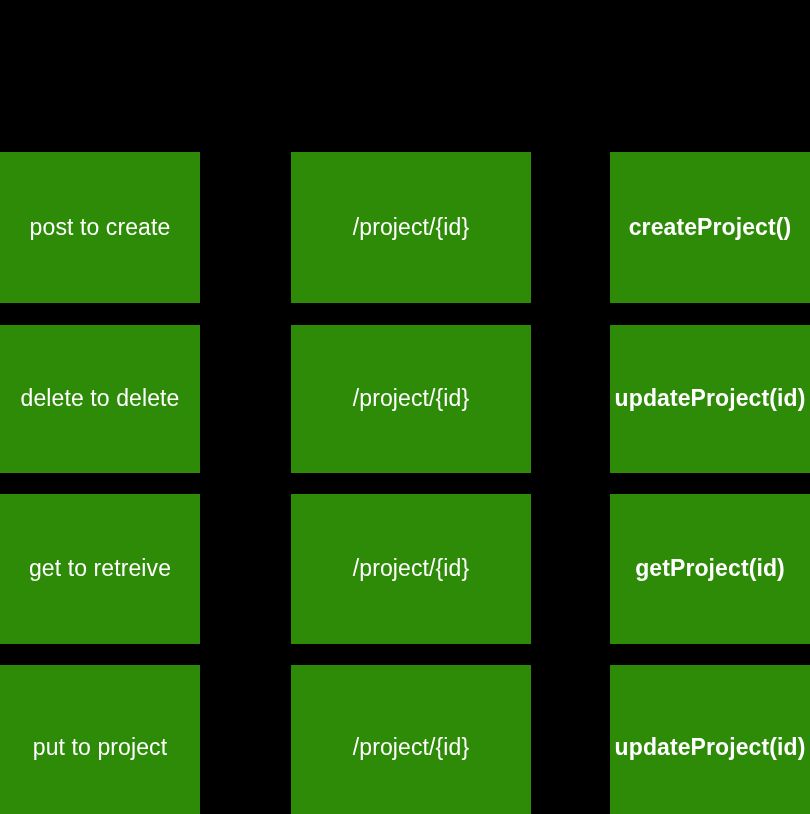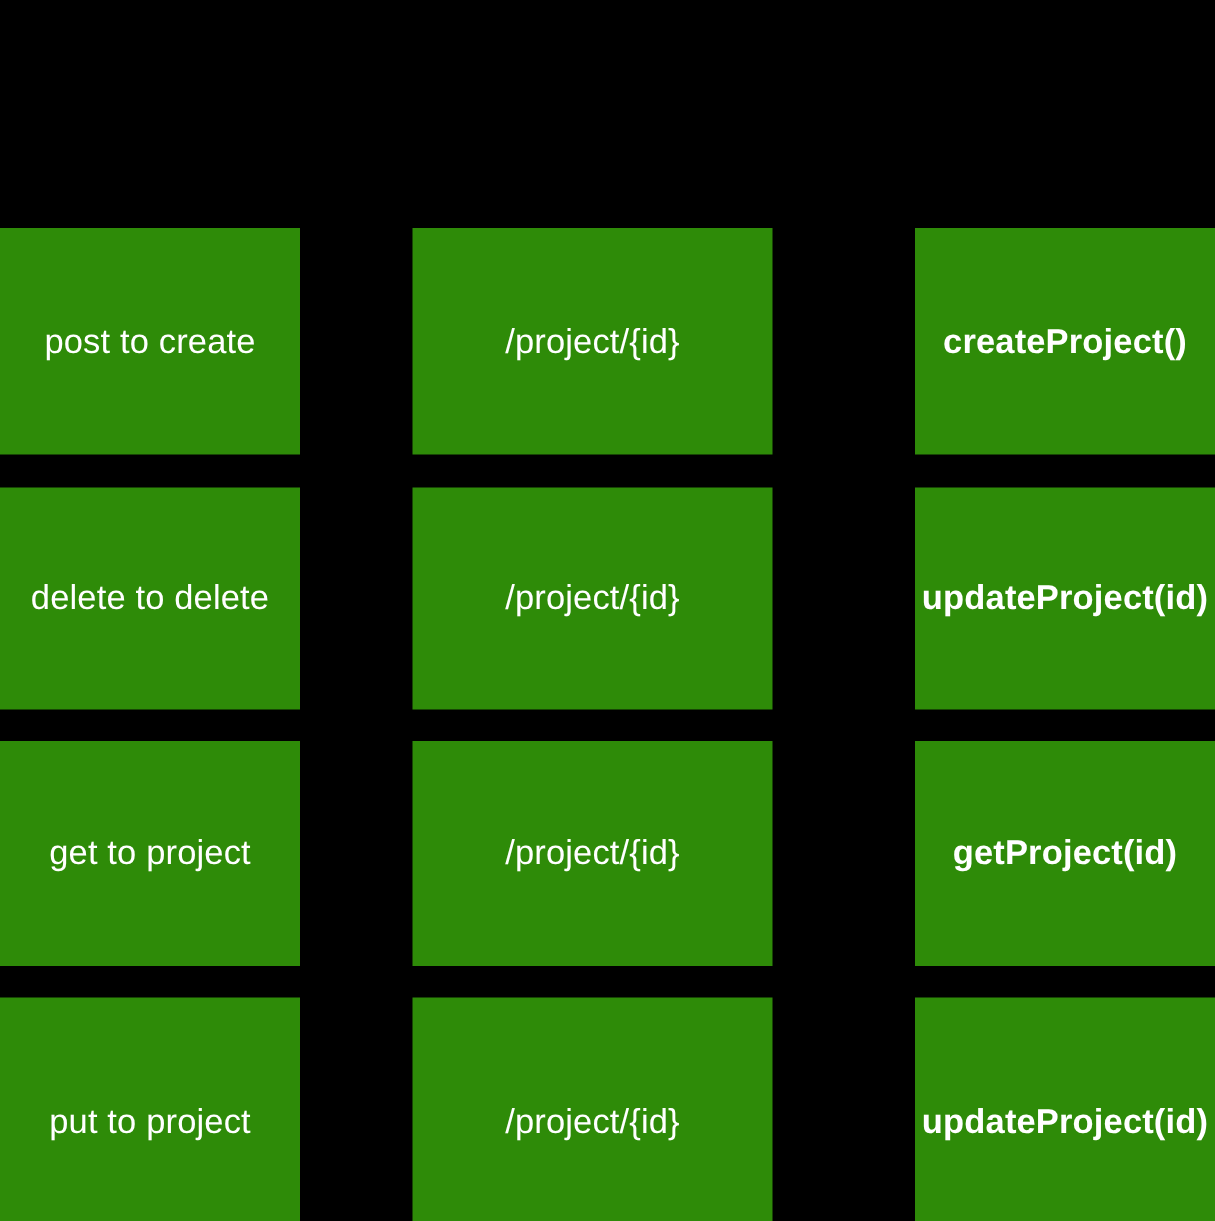--- a/index.html
+++ b/index.html
@@ -39,21 +39,21 @@
     font-size: 23px;
     line-height: 1.1;
     font-weight: 400;
     white-space: nowrap;
     text-align: center;
     letter-spacing: 0.1px;
   }
 
   
   .col-1 { left: -16px;  width: 216px; }  
-  .col-2 { left: 275px;  width: 240px; }
+  .col-2 { left: 291px;  width: 240px; }
   .col-3 { left: 610px;  width: 216px; }  
 
   
   .row-1 { top: 152px; height: 151px; }
   .row-2 { top: 325px; height: 148px; }
   .row-3 { top: 494px; height: 150px; }
   .row-4 { top: 665px; height: 165px; }   
 
   
   .col-1 .cell-label { padding-left: 16px; }
@@ -79,21 +79,21 @@
     <span class="cell-label">delete to delete</span>
   </div>
   <div class="cell col-2 row-2">
     <span class="cell-label">/project/{id}</span>
   </div>
   <div class="cell col-3 row-2">
     <span class="cell-label">updateProject(id)</span>
   </div>
 
   <div class="cell col-1 row-3">
-    <span class="cell-label">get to project</span>
+    <span class="cell-label">get to retreive</span>
   </div>
   <div class="cell col-2 row-3">
     <span class="cell-label">/project/{id}</span>
   </div>
   <div class="cell col-3 row-3">
     <span class="cell-label">getProject(id)</span>
   </div>
 
   <div class="cell col-1 row-4">
     <span class="cell-label">put to project</span>

